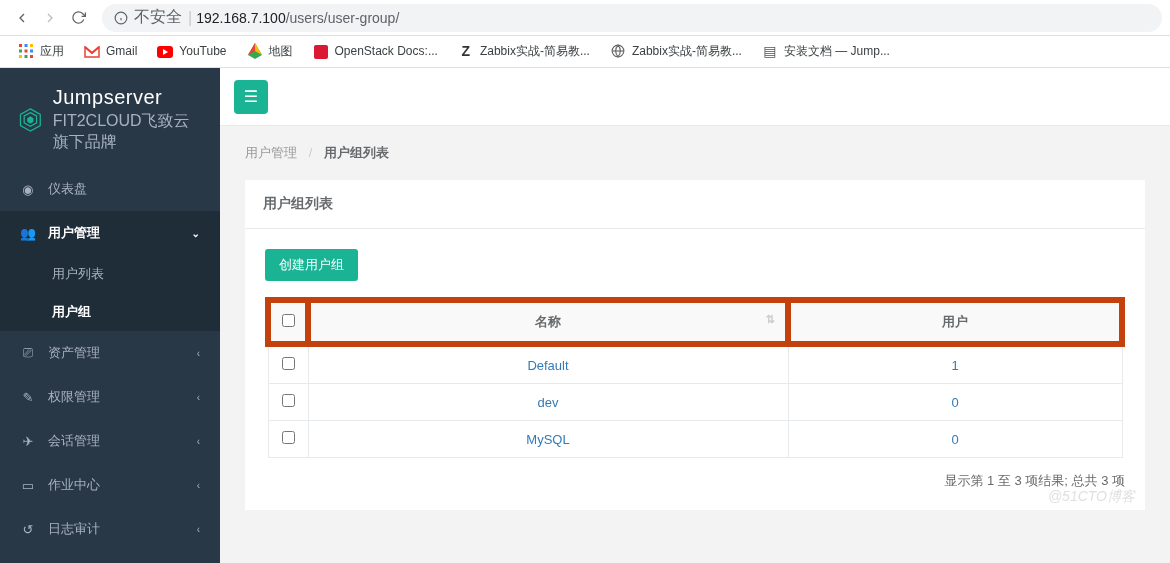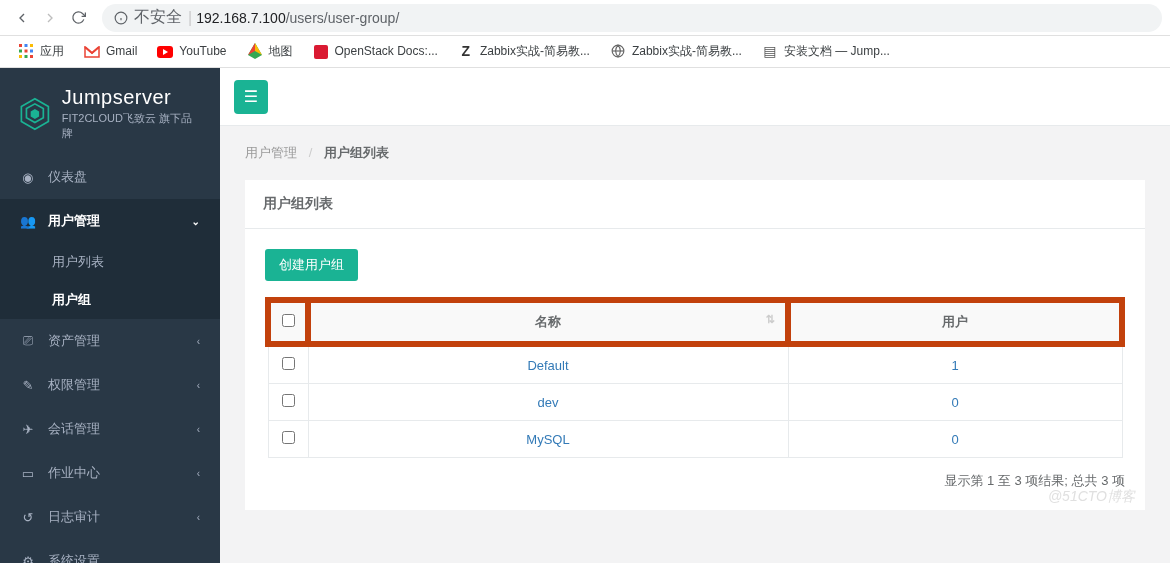--- a/index.html
+++ b/index.html
@@ -21,21 +21,21 @@
     
     
     .app { display: flex; height: calc(563px - 68px); }
     
     
     .sidebar { width: 220px; background: #293846; color: #a7b1c2; overflow-y: auto; }
     .logo { padding: 18px 18px 14px; display: flex; align-items: center; gap: 10px; }
     .logo-icon { width: 34px; height: 34px; }
     .logo-text { display: flex; flex-direction: column; }
     .logo-title { color: #fff; font-size: 20px; font-weight: 300; letter-spacing: 0.5px; }
-    .logo-sub { color: #a7b1c2; font-size: 11px; margin-top: 2px; }
+    .logo-sub { color: #a7b1c2; font-size: 16px; margin-top: 2px; }
     .menu { list-style: none; }
     .menu-item { padding: 13px 20px; display: flex; align-items: center; gap: 12px; cursor: pointer; color: #a7b1c2; font-size: 13px; position: relative;}
     .menu-item.open { background: #1f2d39; color: #fff; font-weight: bold; }
     .menu-item .chev { margin-left: auto; font-size: 10px; }
     .menu-icon { width: 16px; text-align: center; }
     .submenu { list-style: none; background: #1f2d39; }
     .submenu-item { padding: 10px 36px 10px 52px; cursor: pointer; color: #a7b1c2; font-size: 13px; }
     .submenu-item.active { color: #fff; font-weight: bold; }
     
     

